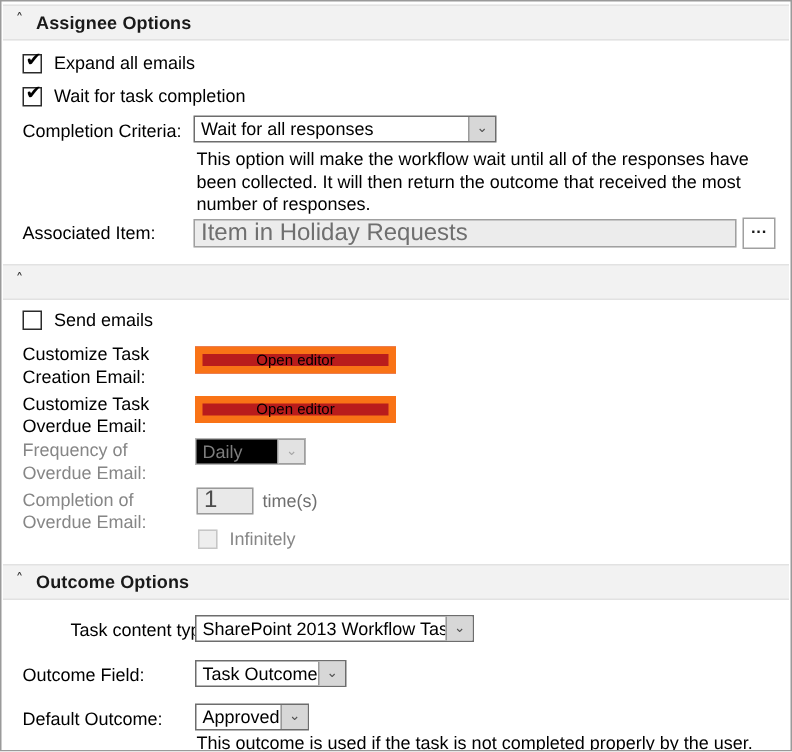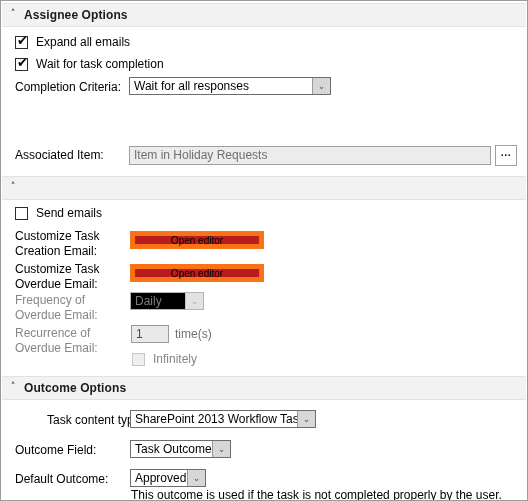--- a/index.html
+++ b/index.html
@@ -141,21 +141,21 @@
     color: #a6a6a6;
   }
 
   
   .textbox {
     position: absolute;
     box-sizing: border-box;
     height: 19px;
     border: 1px solid #a0a0a0;
     background: #ececec;
-    font-size: 12px;
+    font-size: 16px;
     line-height: 17px;
     padding: 0 4px;
     color: #6f6f6f;
     white-space: nowrap;
     overflow: hidden;
   }
   .textbox.small {
     height: 18px;
     line-height: 16px;
     color: #4c4c4c;
@@ -232,20 +232,21 @@
     <span class="cb-label">Wait for task completion</span>
   </div>
 
   <div class="label" style="top:79px;">Completion Criteria:</div>
 
   <div class="combo" style="left:128px; top:76px; width:202px;">
     <span class="ctext">Wait for all responses</span>
     <span class="carrow">⌄</span>
   </div>
 
+  <div class="help" style="left:130px; top:98px; width:385px;">This option will make the workflow wait until all of the responses have been collected. It will then return the outcome that received the most number of responses.</div>
 
   <div class="label" style="top:147px;">Associated Item:</div>
 
   <div class="textbox" style="left:128px; top:145px; width:362px;">Item in Holiday Requests</div>
 
   <div class="ellipsis-btn" style="left:494px; top:144px; width:22px; height:21px;">
     <span class="dots">...</span>
   </div>
 
   <div class="section-header" style="top:175px;">
@@ -269,21 +270,21 @@
     <span>Open editor</span>
   </div>
 
   <div class="label disabled" style="top:292px;">Frequency of
 Overdue Email:</div>
   <div class="combo disabled" style="left:129px; top:291px; width:74px;">
     <span class="ctext">Daily</span>
     <span class="carrow">⌄</span>
   </div>
 
-  <div class="label disabled" style="top:325px;">Recurrence of
+  <div class="label disabled" style="top:325px;">Completion of
 Overdue Email:</div>
   <div class="textbox small" style="left:130px; top:324px; width:38px;">1</div>
   <div class="unit disabled" style="left:174px; top:326px;">time(s)</div>
 
   <div class="cb-row" style="left:131px; top:351px;">
     <span class="cb disabled"></span>
     <span class="cb-label disabled">Infinitely</span>
   </div>
 
   <div class="section-header" style="top:375px;">

